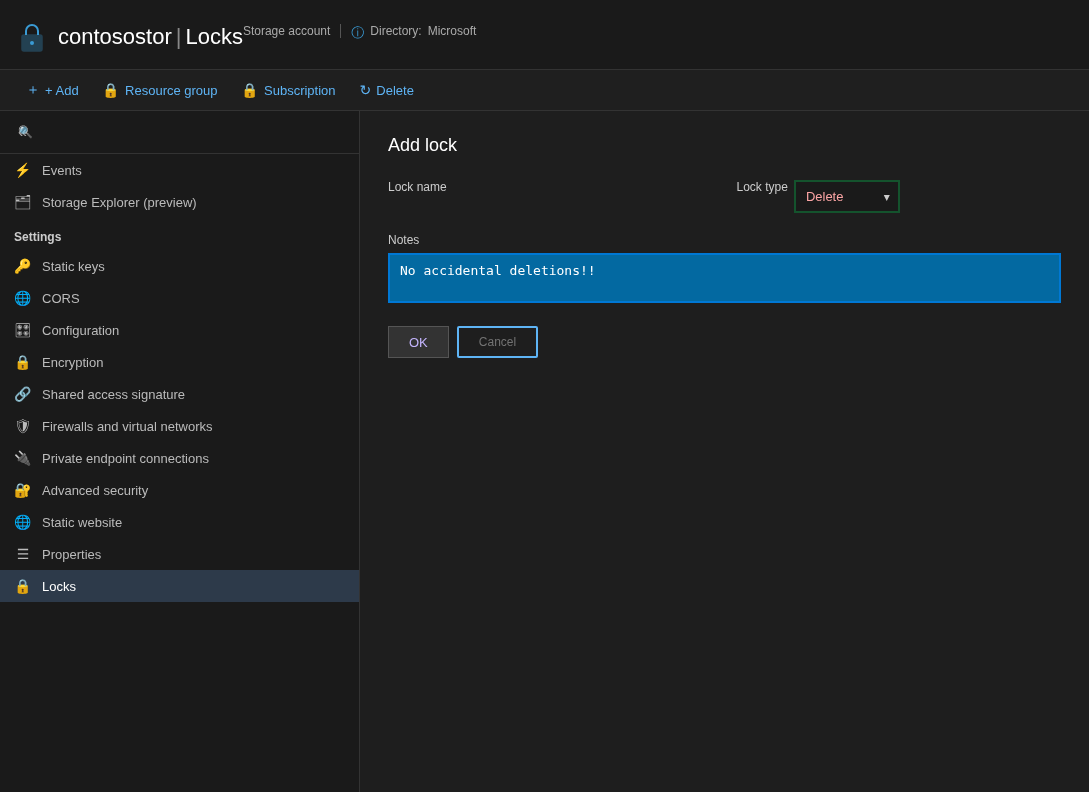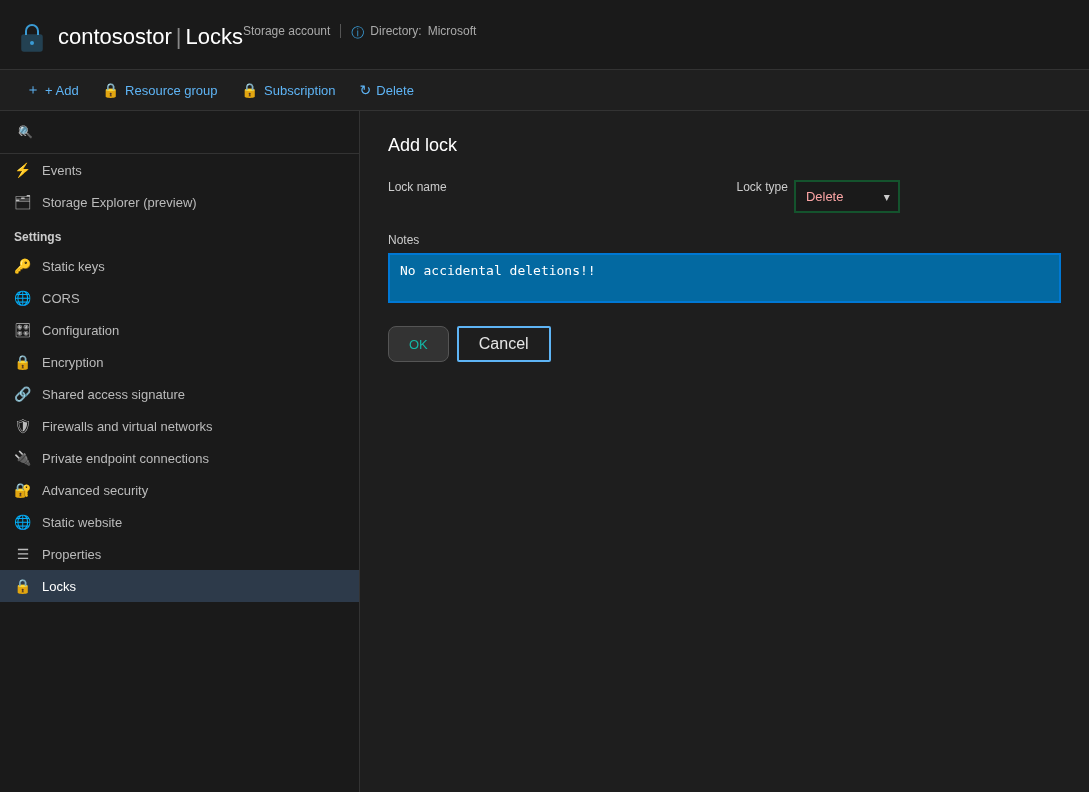--- a/index.html
+++ b/index.html
@@ -249,32 +249,32 @@
     }
 
     .btn-row {
       display: flex;
       gap: 8px;
       margin-top: 8px;
     }
     .btn-ok {
       background: #333;
       border: 1px solid #555;
-      color: #14b8a6;
+      color: #c4b5fd;
       padding: 7px 20px;
       font-size: 13px;
       cursor: not-allowed;
-      border-radius: 8px;
+      border-radius: 0;
     }
     .btn-cancel {
       background: transparent;
       border: 2px solid #5eb4f5;
-      color: #e5e5e5;
+      color: #737373;
       padding: 7px 20px;
-      font-size: 16px;
+      font-size: 12px;
       cursor: pointer;
       border-radius: 2px;
     }
 
     
     .sidebar-scroll::-webkit-scrollbar { width: 6px; }
     .sidebar-scroll::-webkit-scrollbar-track { background: #1a1a1a; }
     .sidebar-scroll::-webkit-scrollbar-thumb { background: #444; border-radius: 3px; }
   </style>
 </head>

